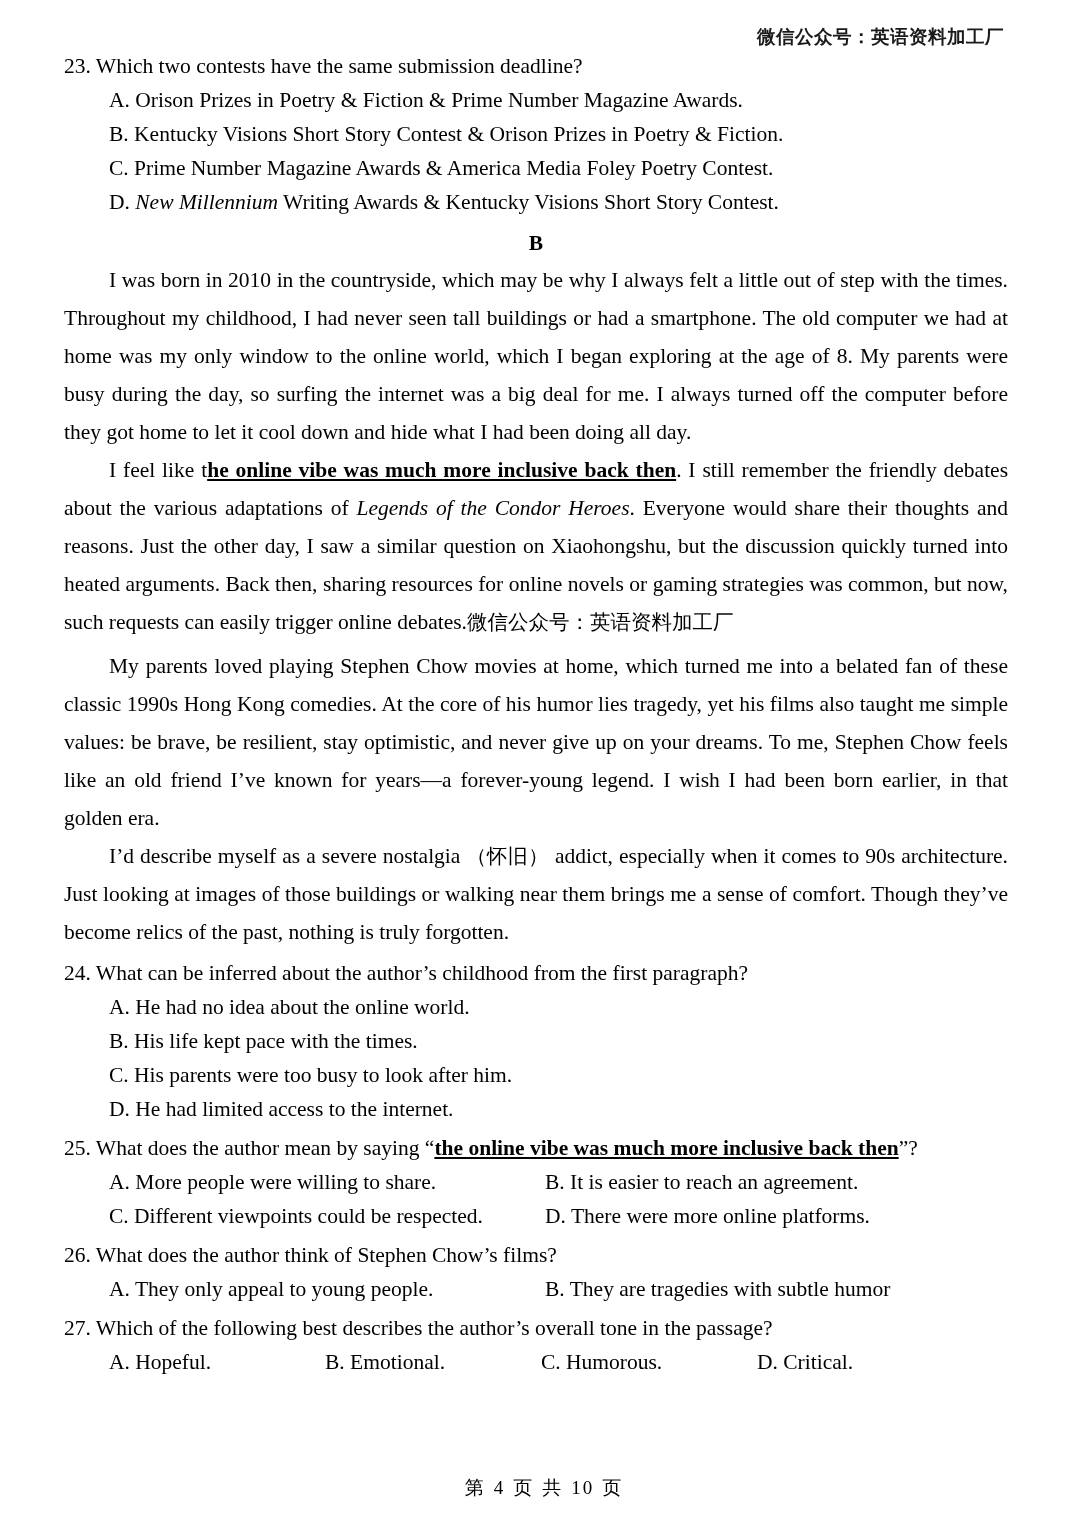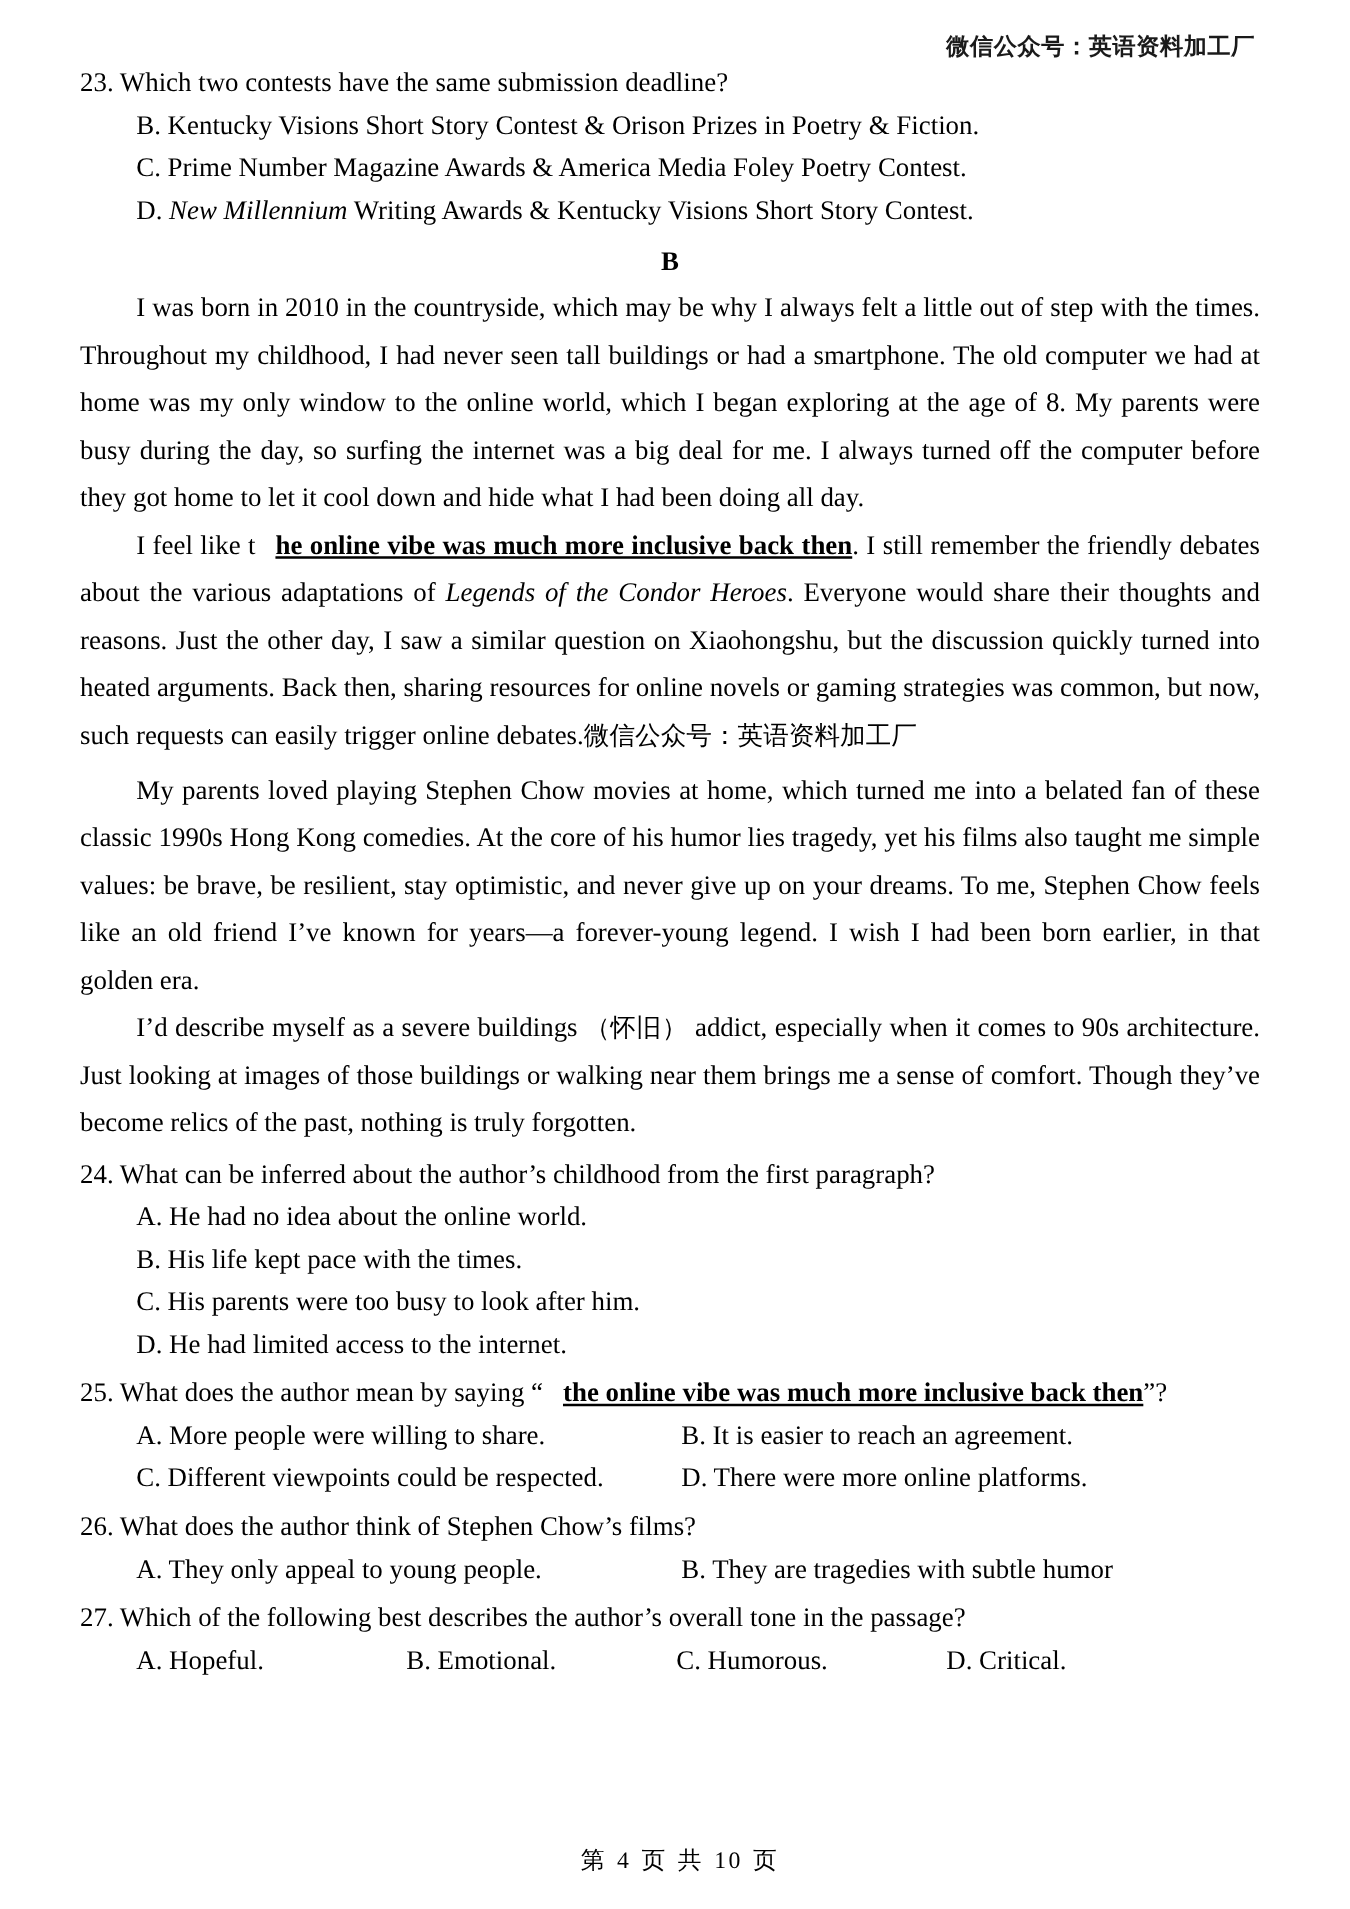--- a/index.html
+++ b/index.html
@@ -65,21 +65,20 @@
     text-justify: inter-word;
     margin: 0;
     text-indent: 45px;
     hyphens: none;
   }
   .ital { font-style: italic; text-align: right; }
   .bu {
     font-weight: bold;
     text-decoration: underline;
     text-underline-offset: 2px;
-    margin-left: 16px;
   }
   .cjk {
     font-family: "DejaVu Sans", "Liberation Sans", sans-serif;
     font-size: 20px;
   }
   .cjk-inline {
     font-family: "DejaVu Sans", "Liberation Sans", sans-serif;
     font-size: 20.5px;
   }
   .two-col {
@@ -111,37 +110,38 @@
 </head>
 <body>
 
 <div class="page">
 
   <div class="watermark-top">微信公众号：英语资料加工厂</div>
 
   <div>
     <div class="q-line">23. Which two contests have the same submission deadline?</div>
     <div class="opt-block">
+      <div class="opt-line">A. Orison Prizes in Poetry &amp; Fiction &amp; Prime Number Magazine Awards.</div>
       <div class="opt-line">B. Kentucky Visions Short Story Contest &amp; Orison Prizes in Poetry &amp; Fiction.</div>
       <div class="opt-line">C. Prime Number Magazine Awards &amp; America Media Foley Poetry Contest.</div>
       <div class="opt-line"><span>D. </span><span class="ital">New Millennium</span><span> Writing Awards &amp; Kentucky Visions Short Story Contest.</span></div>
     </div>
   </div>
 
   <div class="section-head">B</div>
 
   <p class="body-par">I was born in 2010 in the countryside, which may be why I always felt a little out of step with the times. Throughout my childhood, I had never seen tall buildings or had a smartphone. The old computer we had at home was my only window to the online world, which I began exploring at the age of 8. My parents were busy during the day, so surfing the internet was a big deal for me. I always turned off the computer before they got home to let it cool down and hide what I had been doing all day.</p>
 
   <p class="body-par"><span>I feel like t</span><span class="bu">he online vibe was much more inclusive back then</span><span>. I still remember the friendly debates about the various adaptations of </span><span class="ital">Legends of the Condor Heroes</span><span>. Everyone would share their thoughts and reasons. Just the other day, I saw a similar question on Xiaohongshu, but the discussion quickly turned into heated arguments. Back then, sharing resources for online novels or gaming strategies was common, but now, such requests can easily trigger online debates.</span><span class="cjk-inline">微信公众号：英语资料加工厂</span></p>
 
   <div class="spacer-sm"></div>
 
   <p class="body-par">My parents loved playing Stephen Chow movies at home, which turned me into a belated fan of these classic 1990s Hong Kong comedies. At the core of his humor lies tragedy, yet his films also taught me simple values: be brave, be resilient, stay optimistic, and never give up on your dreams. To me, Stephen Chow feels like an old friend I’ve known for years—a forever-young legend. I wish I had been born earlier, in that golden era.</p>
 
-  <p class="body-par"><span>I’d describe myself as a severe buildings </span><span class="cjk">（怀旧）</span><span> addict, especially when it comes to 90s architecture. Just looking at images of those buildings or walking near them brings me a sense of comfort. Though they’ve become relics of the past, nothing is truly forgotten.</span></p>
+  <p class="body-par"><span>I’d describe myself as a severe nostalgia </span><span class="cjk">（怀旧）</span><span> addict, especially when it comes to 90s architecture. Just looking at images of those buildings or walking near them brings me a sense of comfort. Though they’ve become relics of the past, nothing is truly forgotten.</span></p>
 
   <div>
     <div class="q-line q-stem">24. What can be inferred about the author’s childhood from the first paragraph?</div>
     <div class="opt-block">
       <div class="opt-line">A. He had no idea about the online world.</div>
       <div class="opt-line">B. His life kept pace with the times.</div>
       <div class="opt-line">C. His parents were too busy to look after him.</div>
       <div class="opt-line">D. He had limited access to the internet.</div>
     </div>
   </div>

